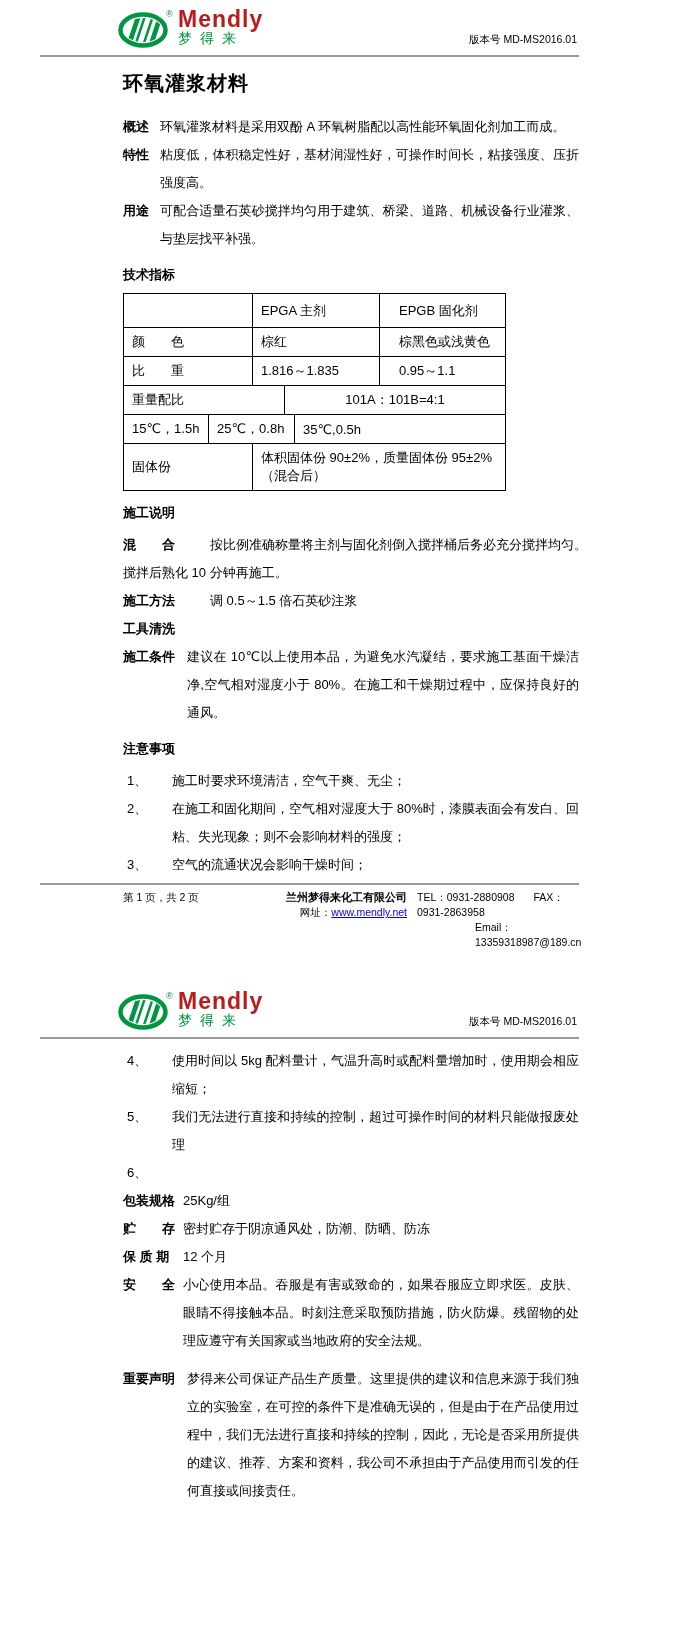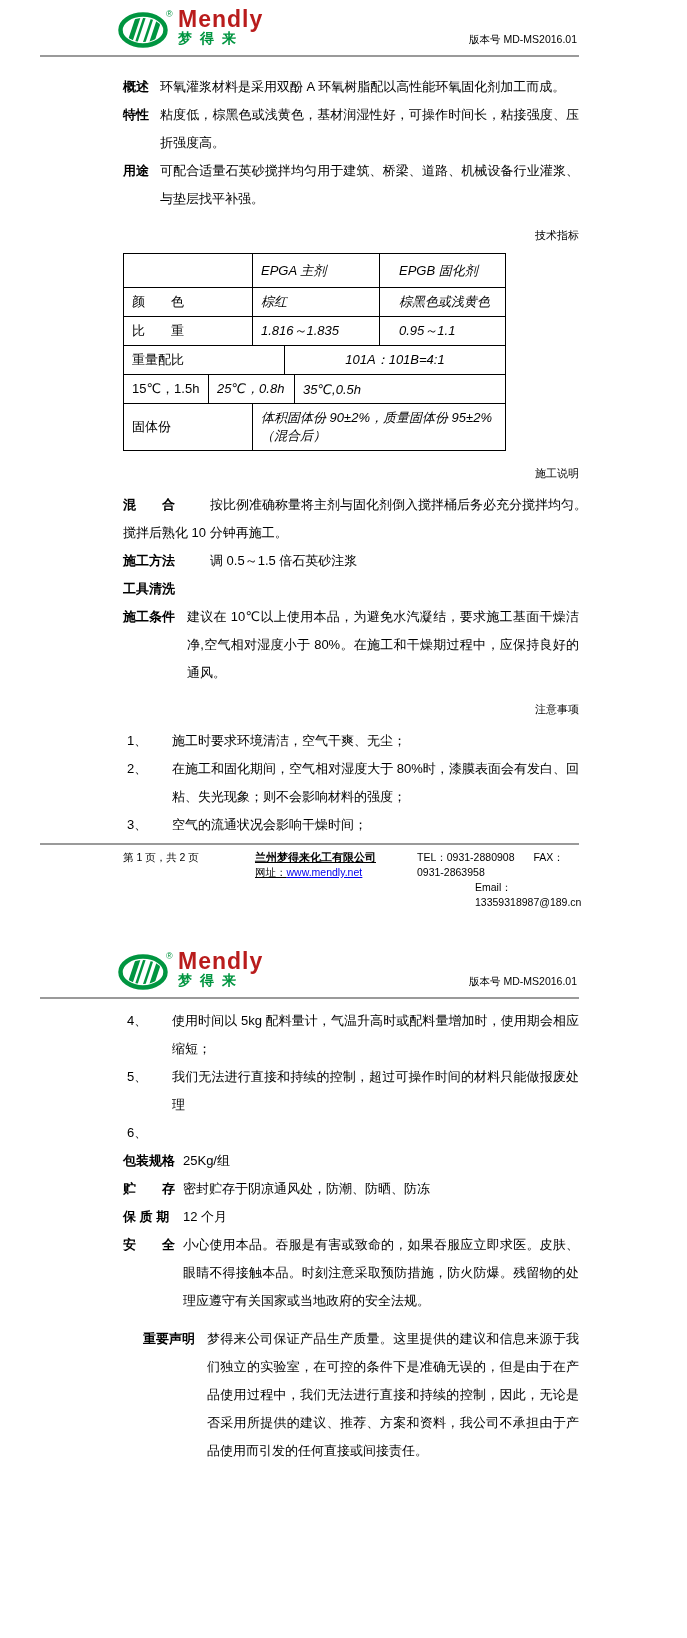--- a/index.html
+++ b/index.html
@@ -10,70 +10,70 @@
     font-size:13px;
   }
   .page { position:relative; }
 
   
   .hdr { display:flex; justify-content:space-between; align-items:flex-end;
          padding:8px 110px 5px 118px; }
   .logo { display:flex; align-items:flex-start; }
   .logo-text { margin-left:4px; }
   .brand { color:#b91c1c; font-weight:bold; font-size:23px; line-height:22px; letter-spacing:1px; }
-  .brand-cn { color:#009540; font-weight:bold; font-size:14px; letter-spacing:8px; line-height:16px; }
+  .brand-cn { color:#009540; font-weight:normal; font-size:14px; letter-spacing:8px; line-height:16px; }
   .version { font-size:10.5px; padding-bottom:3px; white-space:nowrap; }
 
   .rule { height:2px; background:#9a9a9a; margin:0 108px 0 40px; }
   .rule-footer { margin-top:4px; }
 
   .content { padding:0 108px 0 123px; }
 
   h1.title { font-size:20px; font-weight:bold; margin:13px 0 0; letter-spacing:1px; }
 
   .para { display:flex; line-height:28px; margin:0; }
   .lbl { font-weight:bold; flex-shrink:0; }
   .w37 { width:37px; }
   .w60 { width:60px; }
   .w64 { width:64px; }
   .w87 { width:87px; }
   .txt { flex:1; text-align:justify; }
   .txt-nowrap { flex:1; white-space:nowrap; }
   .cont-line { line-height:28px; }
 
-  h2.sect { font-size:11px; font-weight:normal; margin:12px 0 8px; line-height:20px;text-align:right; }
+  h2.sect { font-size:13px; font-weight:bold; margin:12px 0 8px; line-height:20px; }
 
   .sec-gap { height:16px; }
 
   
   .tbl { border:1px solid #000; width:381px; margin:2px 0 6px; }
   .trow { display:flex; }
   .trow + .trow { border-top:1px solid #000; }
   .tc { box-sizing:border-box; padding:5px 8px; min-height:26px;
         display:flex; align-items:center; text-align:left; }
-  .tc + .tc { border-left:1px solid #000;font-style:italic; }
+  .tc + .tc { border-left:1px solid #000; }
   .tc1 { width:128px; }
   .tc2 { width:127px; }
   .tc3 { flex:1;padding-left:19px; }
   .tca { width:84px; }
   .tcb { width:86px;text-align:right; }
   .tcc { flex:1; }
   .tcspan { flex:1; }
   .tc.center { justify-content:center;margin-left:32px; }
   .hdr-row .tc { min-height:33px; }
 
   
   .note { display:flex; line-height:28px; margin:0; }
   .note-no { width:49px; flex-shrink:0; padding-left:4px; box-sizing:border-box; }
   .note-txt { flex:1; text-align:justify; }
 
   
   .pfooter { display:flex; padding:5px 100px 0 123px; font-size:10.5px; line-height:15px; }
   .f-page { width:132px; }
-  .f-mid { width:152px; text-align:left;text-decoration:underline; }
+  .f-mid { width:152px; text-align:right; }
   .f-company { font-weight:bold; font-size:11px; }
   .f-right { flex:1; padding-left:10px; }
   .f-fax { margin-left:16px; }
   .f-email { padding-left:58px; }
   a.weblink { color:#0000ee; text-decoration:underline; }
 
   .gap-between-pages { height:32px; }
   .spacer-bottom-p2 { height:248px; }
 </style>
 </head>
@@ -98,30 +98,31 @@
       <div class="logo-text">
         <div class="brand">Mendly</div>
         <div class="brand-cn">梦得来</div>
       </div>
     </div>
     <div class="version">版本号 MD-MS2016.01</div>
   </div>
   <div class="rule"></div>
 
   <div class="content">
+    <h1 class="title">环氧灌浆材料</h1>
 
     <div class="sec-gap"></div>
 
     <div class="para">
       <span class="lbl w37">概述</span>
       <span class="txt">环氧灌浆材料是采用双酚 A 环氧树脂配以高性能环氧固化剂加工而成。</span>
     </div>
     <div class="para">
       <span class="lbl w37">特性</span>
-      <span class="txt">粘度低，棕黑色或浅黄色，基材润湿性好，可操作时间长，粘接强度、压折强度高。</span>
+      <span class="txt">粘度低，体积稳定性好，基材润湿性好，可操作时间长，粘接强度、压折强度高。</span>
     </div>
     <div class="para">
       <span class="lbl w37">用途</span>
       <span class="txt">可配合适量石英砂搅拌均匀用于建筑、桥梁、道路、机械设备行业灌浆、与垫层找平补强。</span>
     </div>
 
     <h2 class="sect">技术指标</h2>
 
     <div class="tbl">
       <div class="trow hdr-row">
@@ -259,21 +260,21 @@
     </div>
     <div class="para">
       <span class="lbl w60">保 质 期</span>
       <span class="txt">12 个月</span>
     </div>
     <div class="para">
       <span class="lbl w60">安　　全</span>
       <span class="txt">小心使用本品。吞服是有害或致命的，如果吞服应立即求医。皮肤、眼睛不得接触本品。时刻注意采取预防措施，防火防爆。残留物的处理应遵守有关国家或当地政府的安全法规。</span>
     </div>
 
-    <div class="para" style="margin-top:10px;margin-left:20px;">
+    <div class="para" style="margin-top:10px;">
       <span class="lbl w64">重要声明</span>
       <span class="txt">梦得来公司保证产品生产质量。这里提供的建议和信息来源于我们独立的实验室，在可控的条件下是准确无误的，但是由于在产品使用过程中，我们无法进行直接和持续的控制，因此，无论是否采用所提供的建议、推荐、方案和资料，我公司不承担由于产品使用而引发的任何直接或间接责任。</span>
     </div>
   </div>
 
   <div class="spacer-bottom-p2"></div>
 
 </section>
 
 </body></html>

